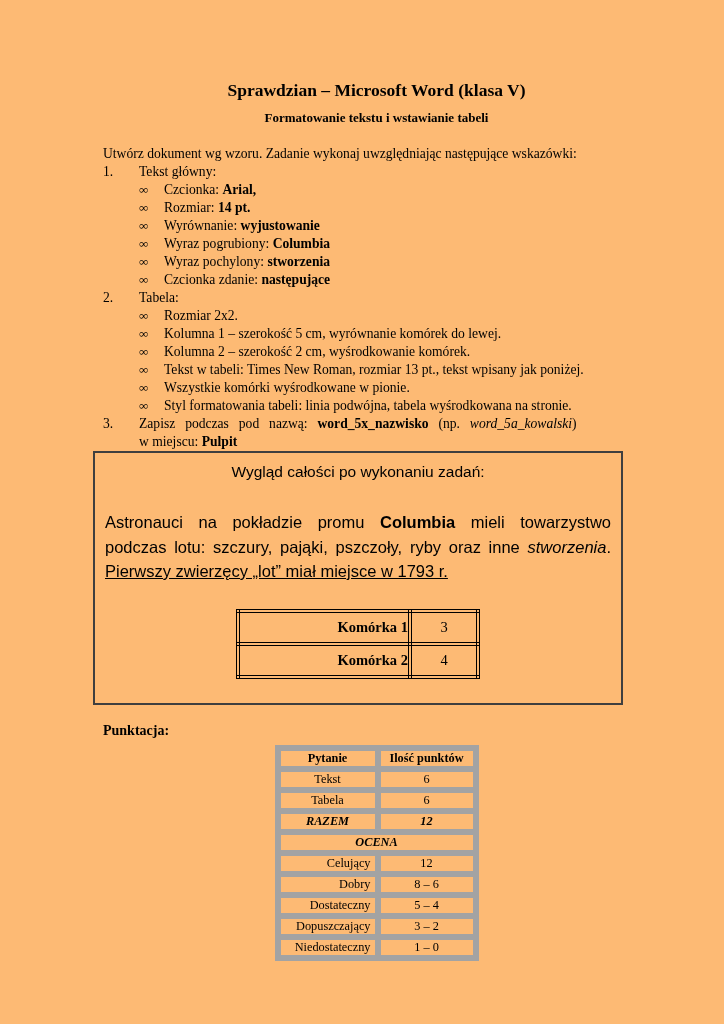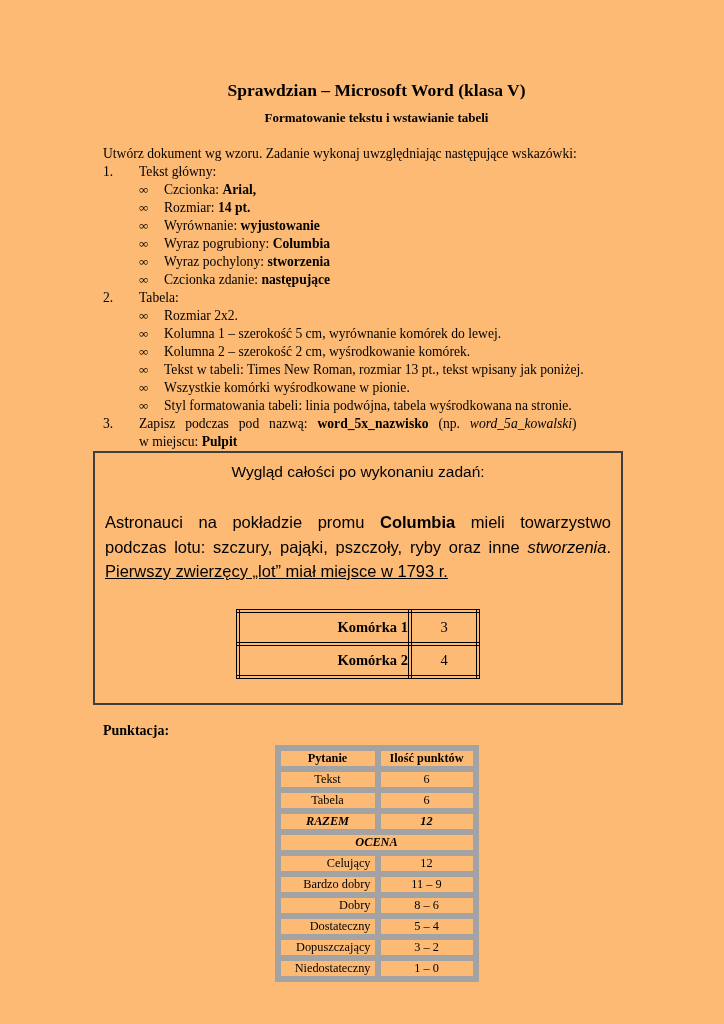--- a/index.html
+++ b/index.html
@@ -163,24 +163,20 @@
         <td class="c">12</td>
       </tr>
       <tr class="bold">
         <td class="c" colspan="2">OCENA</td>
       </tr>
       <tr>
         <td class="r">Celujący</td>
         <td class="c">12</td>
       </tr>
       <tr>
-        <td class="r">Bardzo dobry</td>
-        <td class="c">11 – 9</td>
-      </tr>
-      <tr>
         <td class="r">Dobry</td>
         <td class="c">8 – 6</td>
       </tr>
       <tr>
         <td class="r">Dostateczny</td>
         <td class="c">5 – 4</td>
       </tr>
       <tr>
         <td class="r">Dopuszczający</td>
         <td class="c">3 – 2</td>

